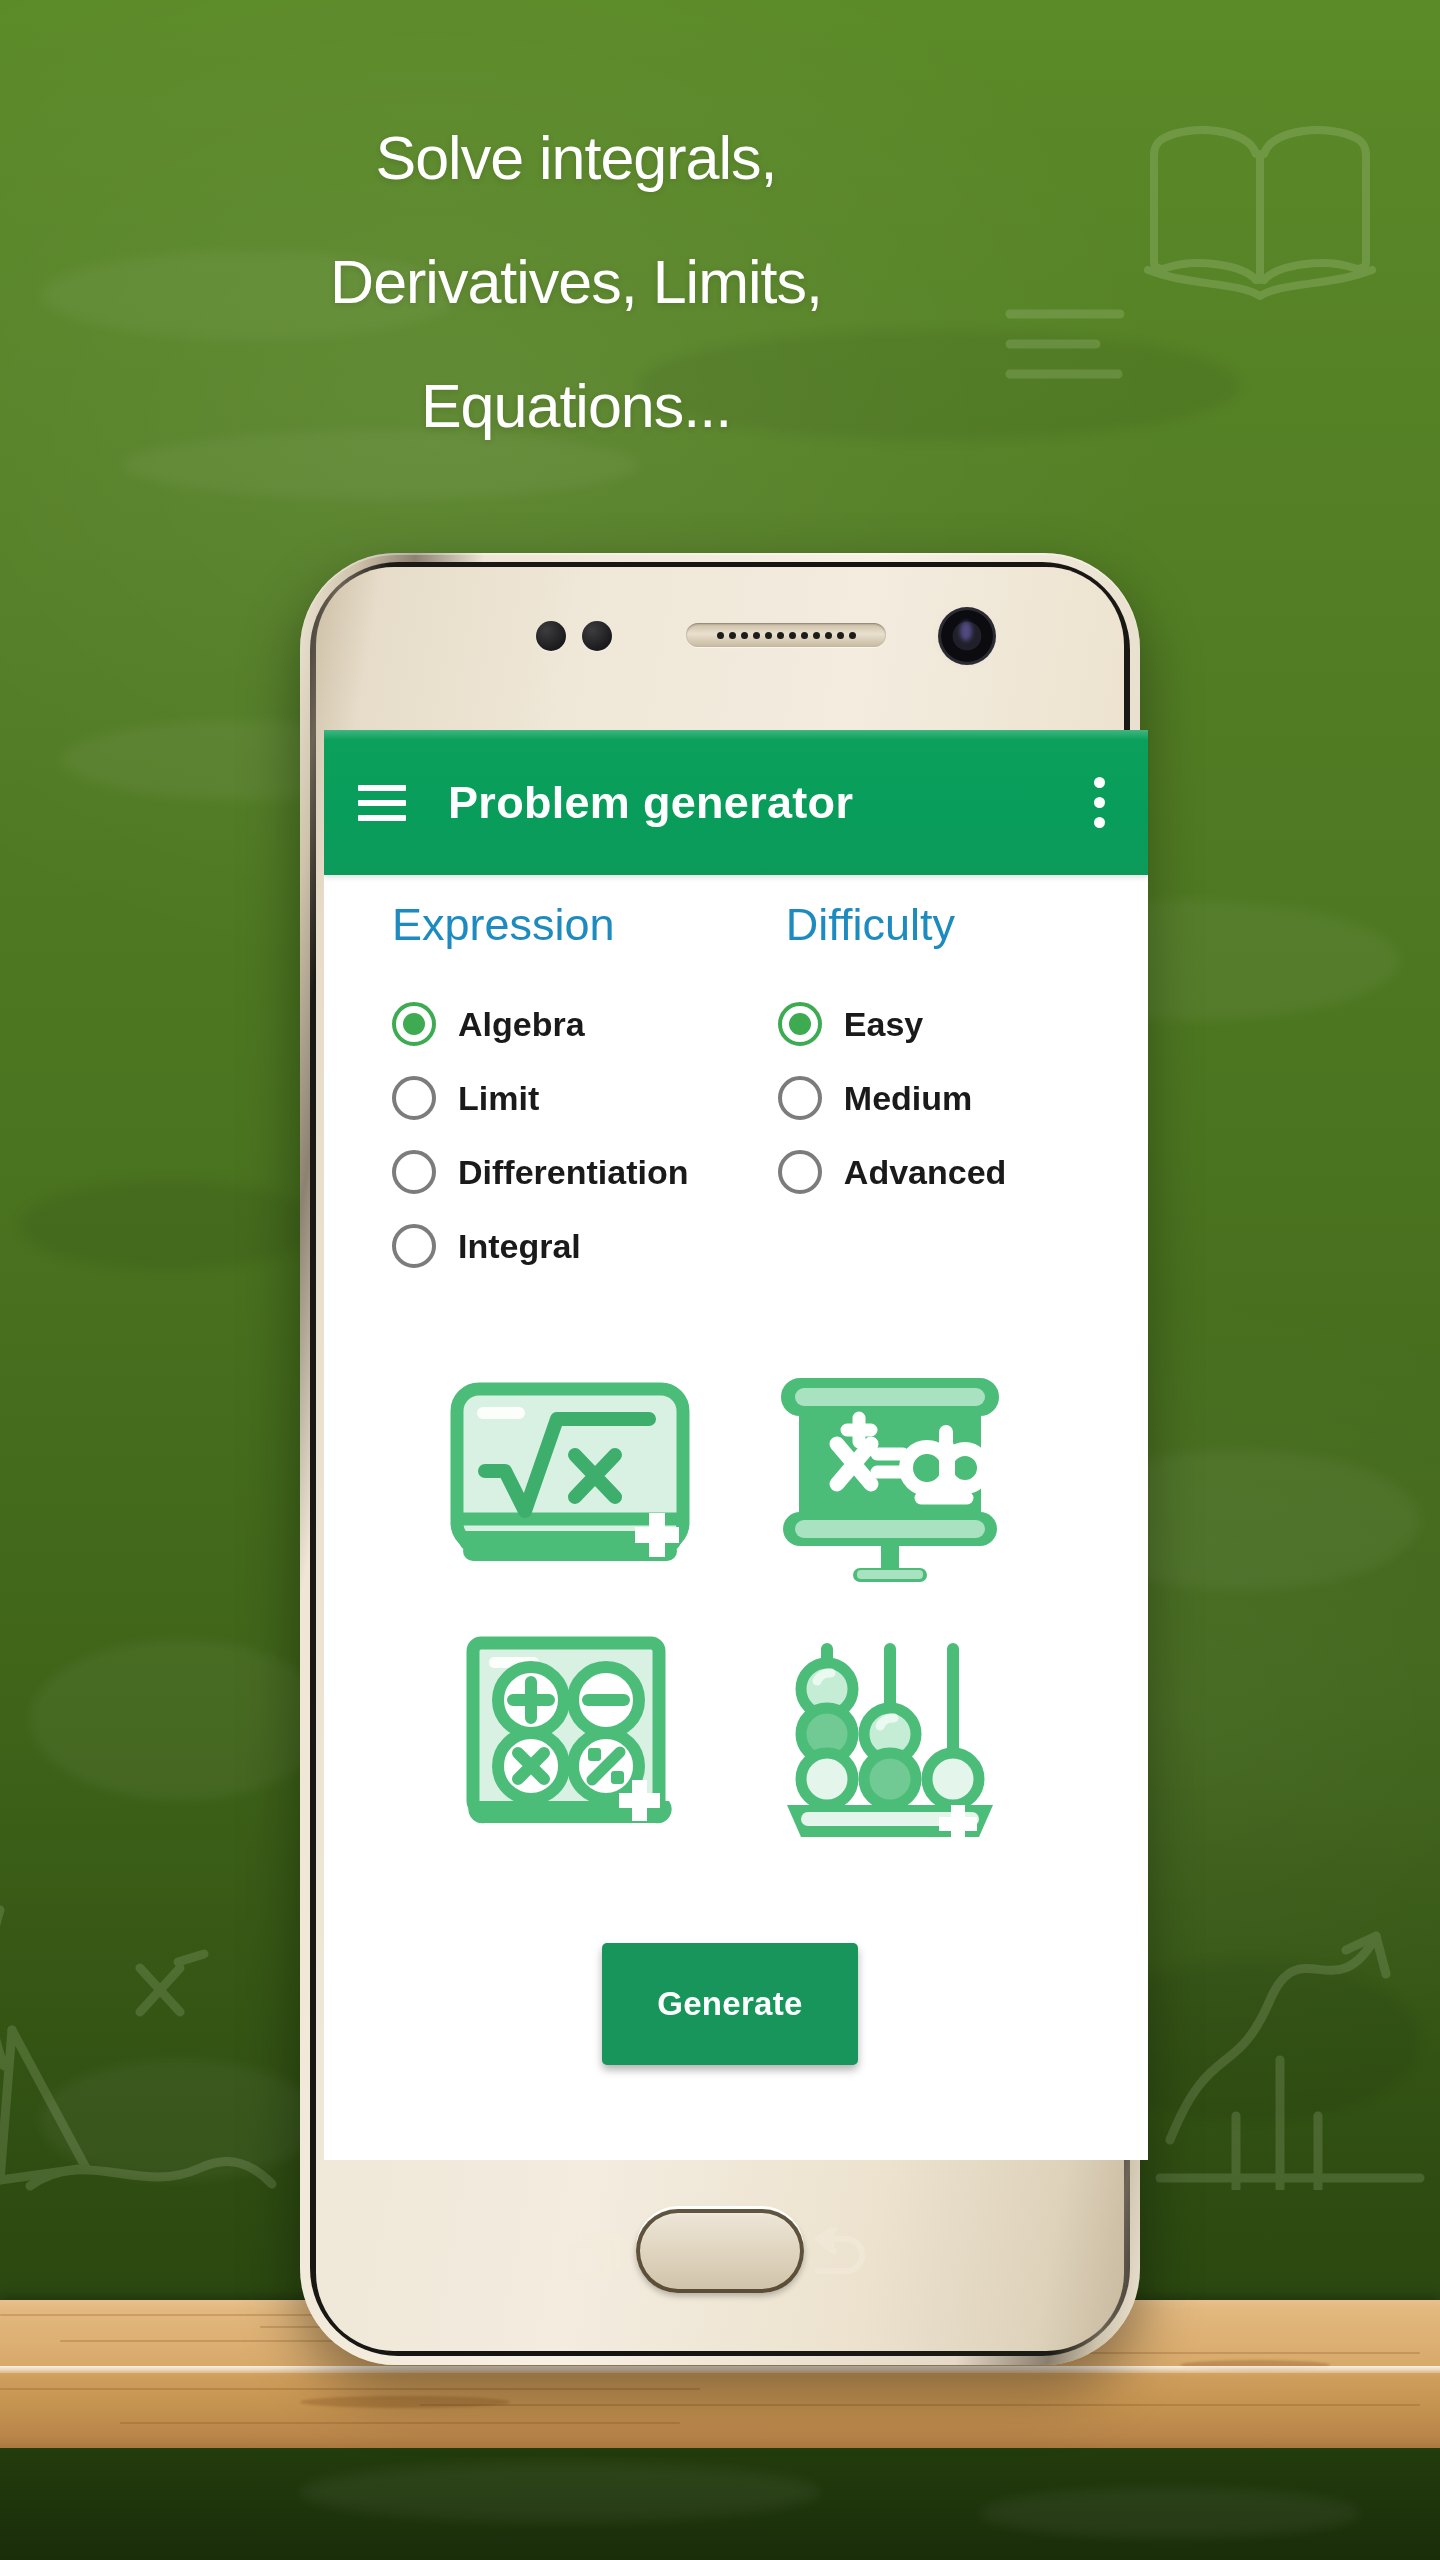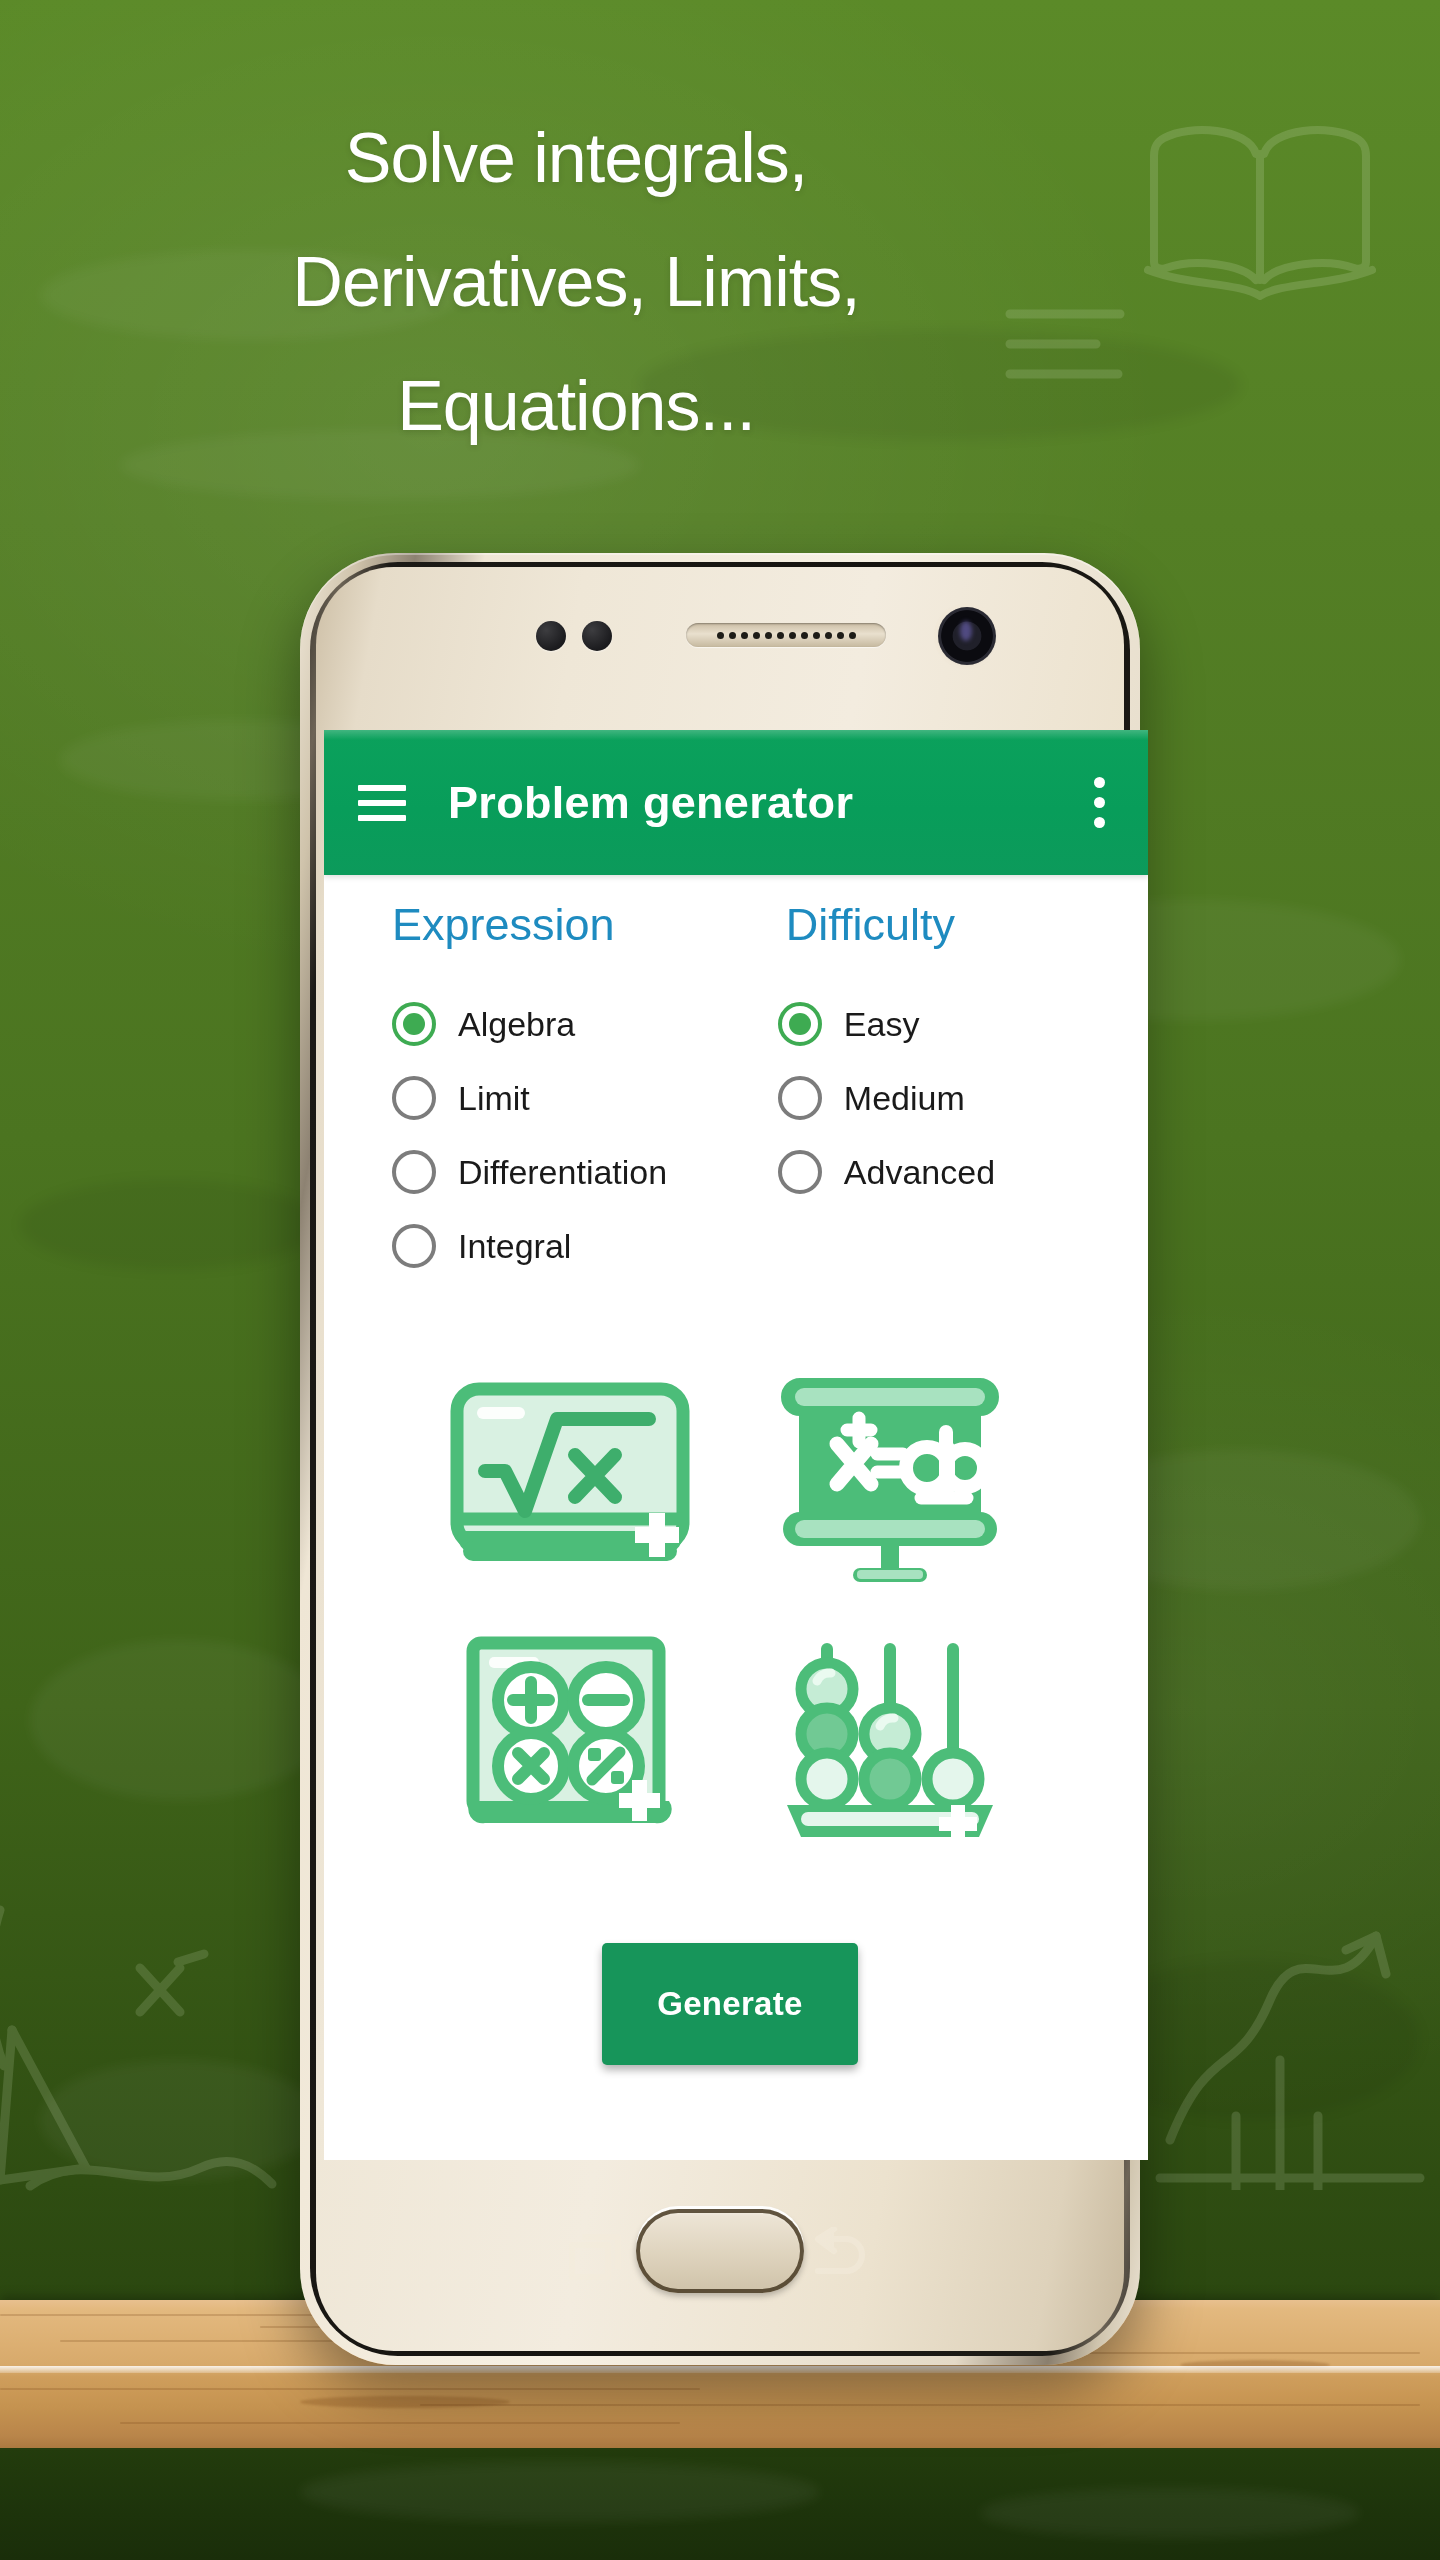--- a/index.html
+++ b/index.html
@@ -45,21 +45,21 @@
   .below{
     position:absolute; left:0; top:2448px; width:1440px; height:112px;
     background:linear-gradient(180deg,#233c0d 0%,#1d330b 60%,#1a2e0a 100%);
   }
   .below .smudge{ background:rgba(255,255,255,.05); }
 
   
   .headline{
     position:absolute; left:0; top:96px; width:1152px;
     text-align:center; color:#ffffff;
-    font-weight:300; font-size:70px; line-height:124px;
+    font-weight:300; font-size:61px; line-height:124px;
     letter-spacing:-1px;
     text-shadow:0 2px 6px rgba(0,0,0,.12);
   }
   .headline div{ white-space:nowrap; }
 
   
   .phone{
     position:absolute; left:300px; top:553px; width:840px; height:1812px;
   }
   .phone-outer{
@@ -142,21 +142,21 @@
   .radio{
     width:44px; height:44px; border-radius:50%;
     border:4px solid #7c7c7c; box-sizing:border-box; flex:0 0 auto;
     position:relative; background:#fff;
   }
   .radio.on{ border-color:#3eab52; }
   .radio.on:after{
     content:""; position:absolute; left:50%; top:50%; transform:translate(-50%,-50%);
     width:22px; height:22px; border-radius:50%; background:#3eab52;
   }
-  .radio-label{ font-size:34px; font-weight:normal; color:#1a1a1a; margin-left:22px; }
+  .radio-label{ font-size:34px; font-weight:bold; color:#1a1a1a; margin-left:22px; }
 
   
   .icon-grid{
     display:grid; grid-template-columns:repeat(2,1fr); row-gap:46px;
     padding:88px 86px 0 86px; justify-items:center;
   }
   .icon-cell{ width:250px; height:215px; display:flex; align-items:center; justify-content:center; }
   .icon-cell svg{ display:block; }
 
   

